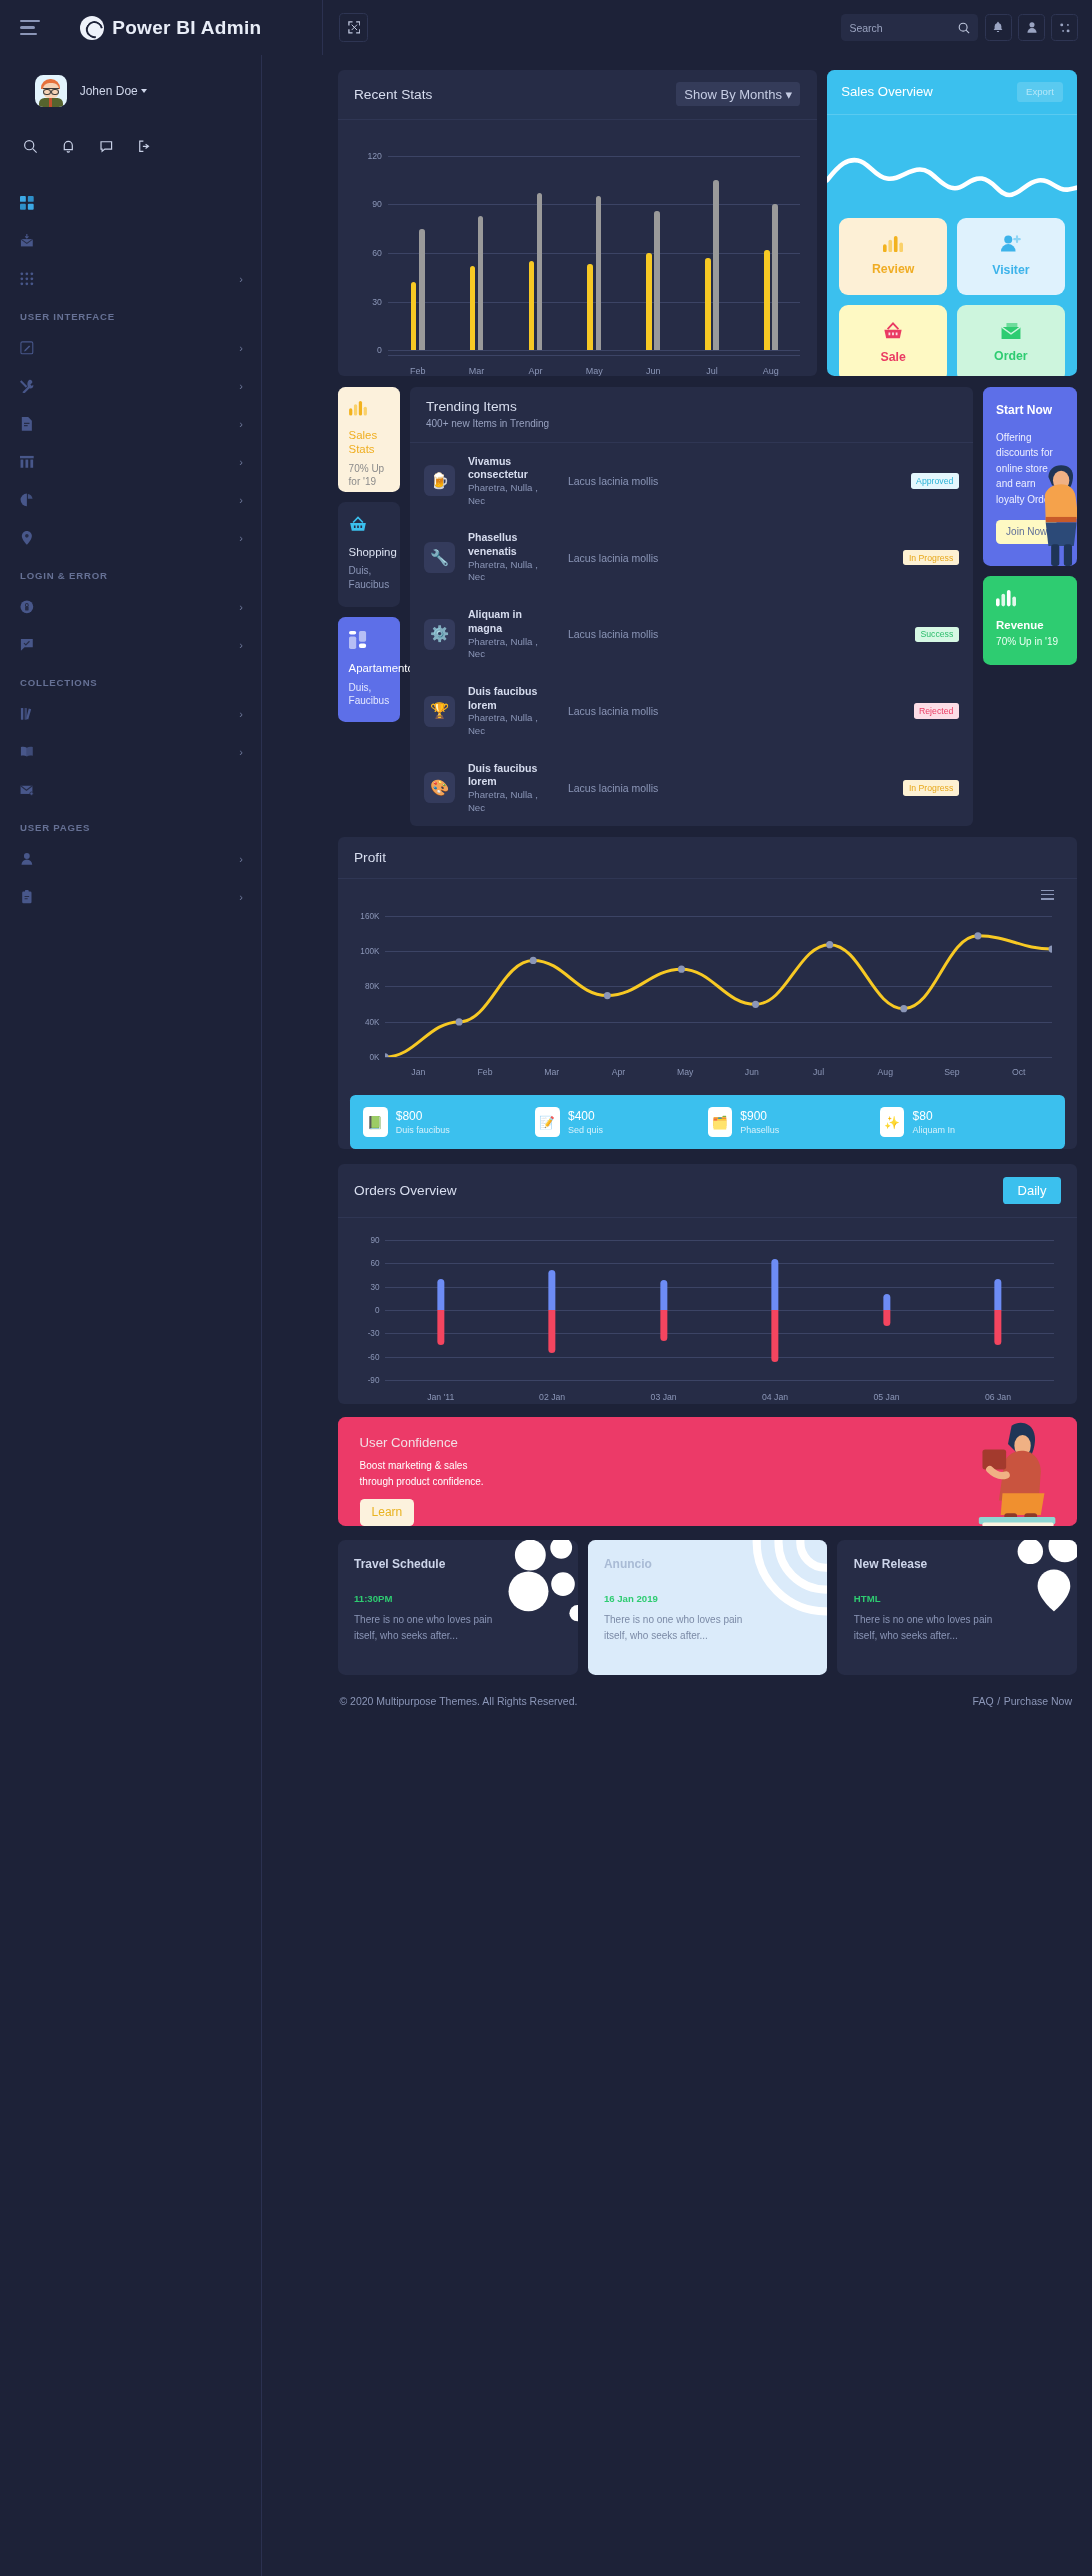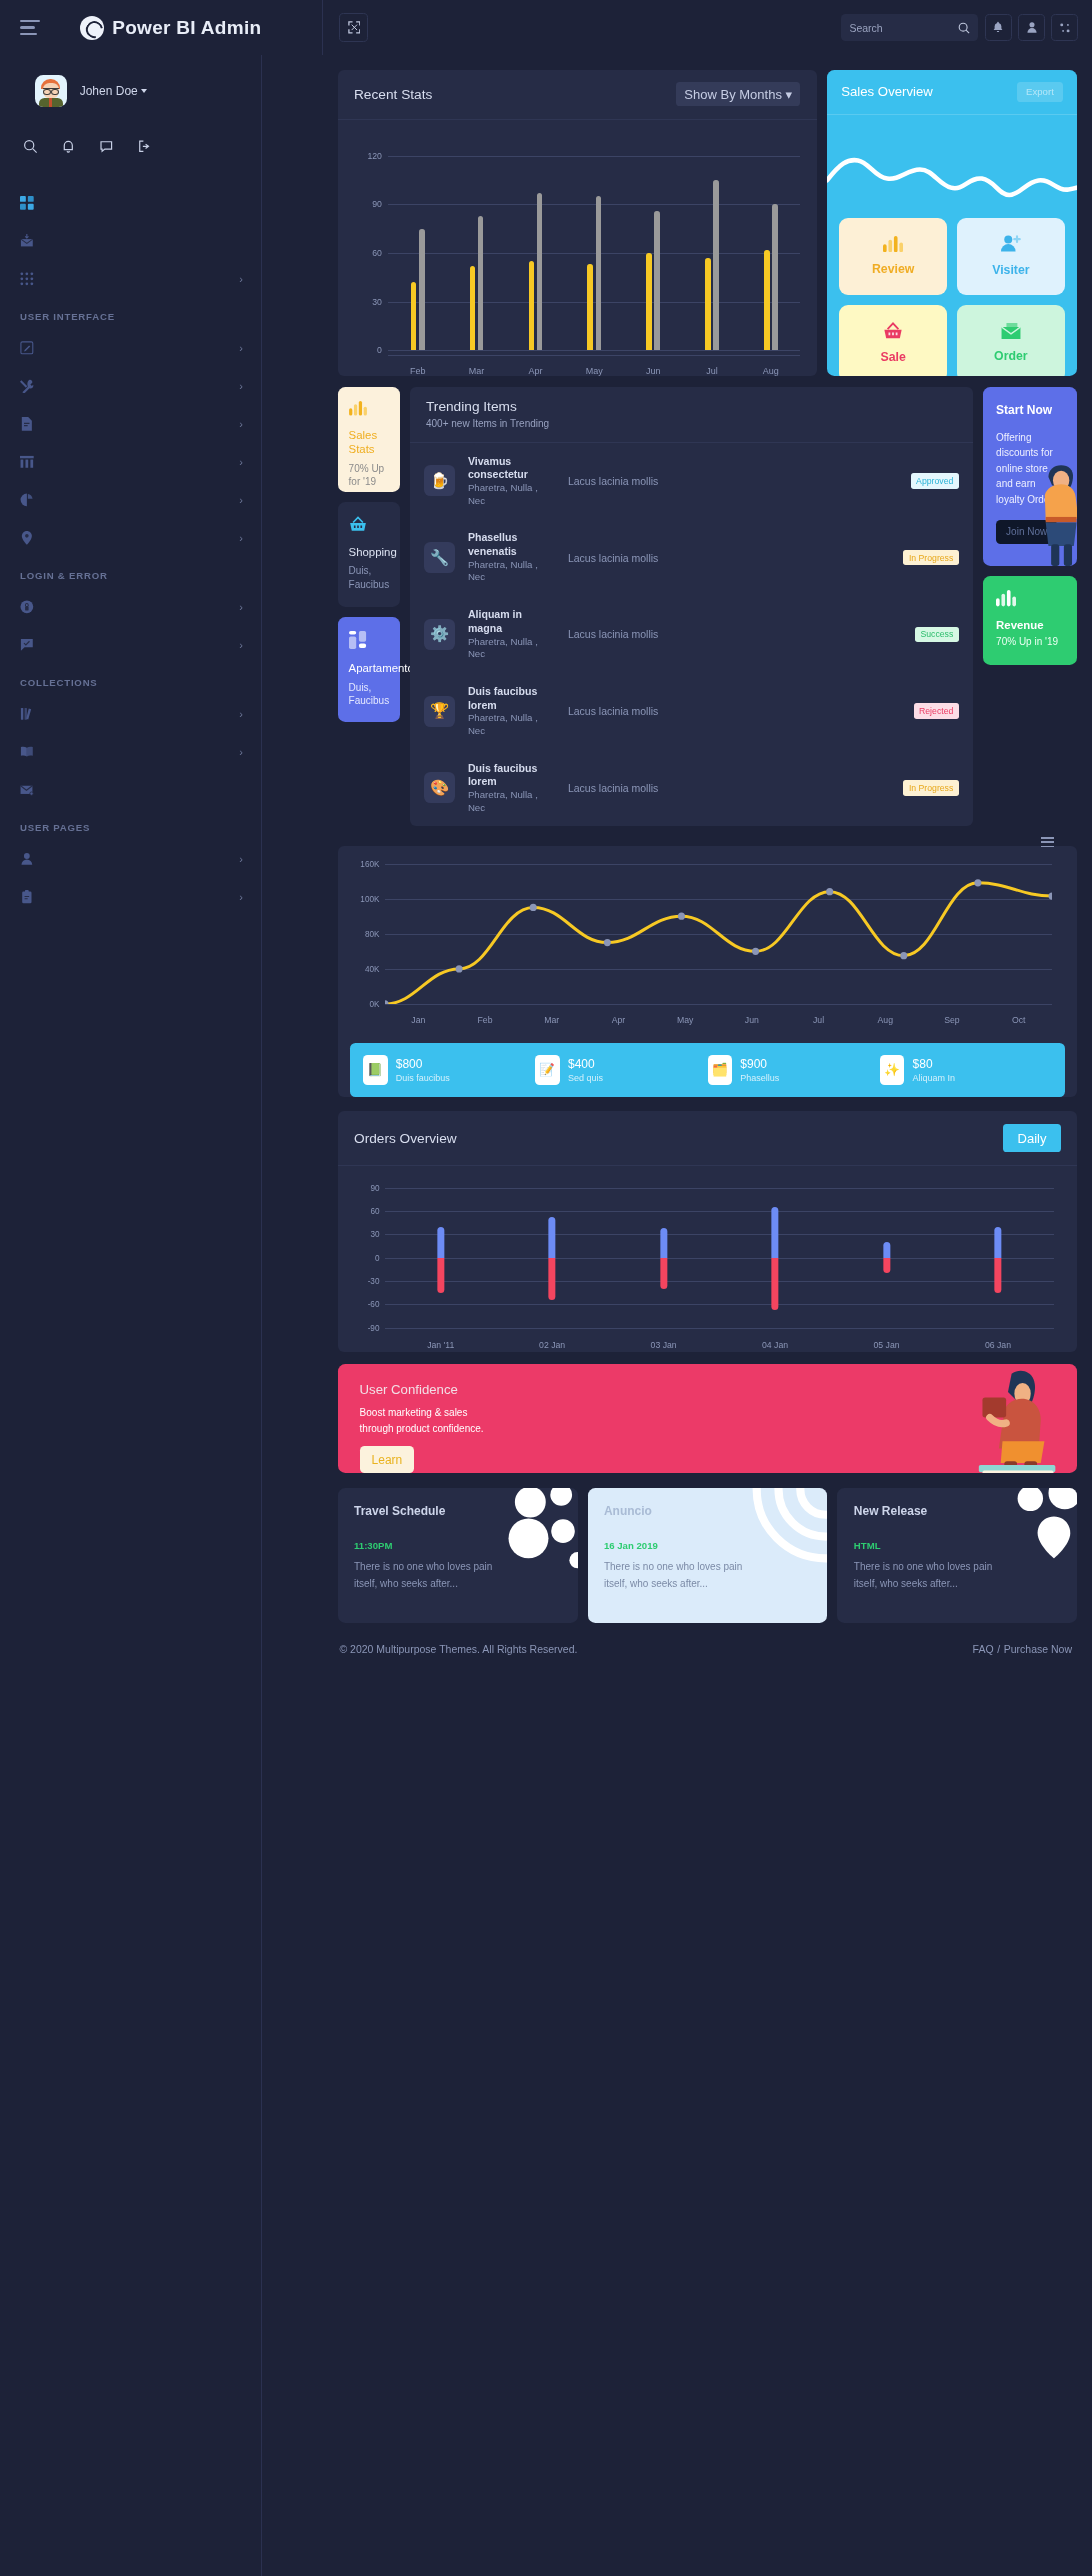--- a/index.html
+++ b/index.html
@@ -119,21 +119,21 @@
   .badge { font-size: 8.7px; border-radius: 2.7px; padding: 2.7px 5.5px; white-space: nowrap; }
   .b-approved { background:#e4f7fd; color:#2bb3d6; }
   .b-progress { background:#fdf1d3; color:#e7a81c; }
   .b-success  { background:#d6f8e4; color:#2bbd6b; }
   .b-rejected { background:#fcdde6; color:#ea3b63; }
 
   .col-right { width: 94px; display: flex; flex-direction: column; gap: 10px; }
   .startnow { background: #5d6fe8; border-radius: 7.3px; padding: 16.4px 12.7px 14.6px 12.7px; position: relative; overflow: hidden; height: 179px; }
   .startnow h4 { font-size: 12px; color: #fff; font-weight: 700; }
   .startnow p { font-size: 10px; color: #eef0ff; line-height: 1.55; margin-top: 12.7px; }
-  .join-btn { margin-top: 12.7px; background: #0f172a; color: #5f6f99; border: 0; border-radius: 4.6px; font-size: 10px; padding: 6.4px 10px; cursor: pointer; }
+  .join-btn { margin-top: 12.7px; background: #fef9c3; color: #5f6f99; border: 0; border-radius: 4.6px; font-size: 10px; padding: 6.4px 10px; cursor: pointer; }
   .revenue { background: #2ecc71; border-radius: 7.3px; padding: 14.6px 12.7px; height: 89px; }
   .revenue .rv-title { font-size: 11.4px; color: #fff; font-weight: 700; margin-top: 9px; }
   .revenue .rv-sub { font-size: 10px; color: #eafff2; margin-top: 5.5px; }
 
   
   .profit { margin-top: 11px; }
   .linechart { position: relative; height: 182px; margin: 20px 16.4px 0 16.4px; }
   .lc-grid { position: absolute; left: 31px; right: 9px; top: 0; bottom: 24px; }
   .lc-line { position: absolute; left: 0; right: 0; height: 0.9px; background: #3c4465; }
   .lc-ylab { position: absolute; right: calc(100% + 5.5px); transform: translateY(-50%); font-size: 8.2px; color: #8b96b7; }
@@ -665,20 +665,23 @@
           <rect x="12" y="0" width="4" height="18" rx="2" fill="#ffffff"></rect>
           <rect x="18" y="7" width="4" height="11" rx="2" fill="#ffffff" opacity=".85"></rect>
         </svg>
         <div class="rv-title">Revenue</div>
         <div class="rv-sub">70% Up in '19</div>
       </div>
     </div>
   </div>
 
   <div class="card profit">
+    <div class="card-hd">
+      <span class="card-title">Profit</span>
+    </div>
     <div class="linechart">
       <div class="lc-menu">
           <i></i>
           <i></i>
           <i></i>
         </div>
       <div class="lc-grid" id="lc-grid">
           <div class="lc-line" style="top: 100%;"></div>
           <div class="lc-ylab" style="top: 100%;">0K</div>
           <div class="lc-line" style="top: 77.7778%;"></div>

